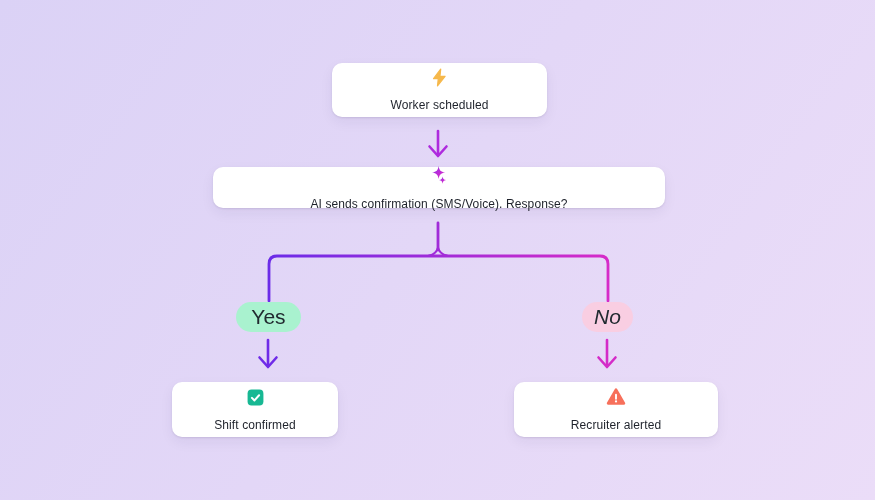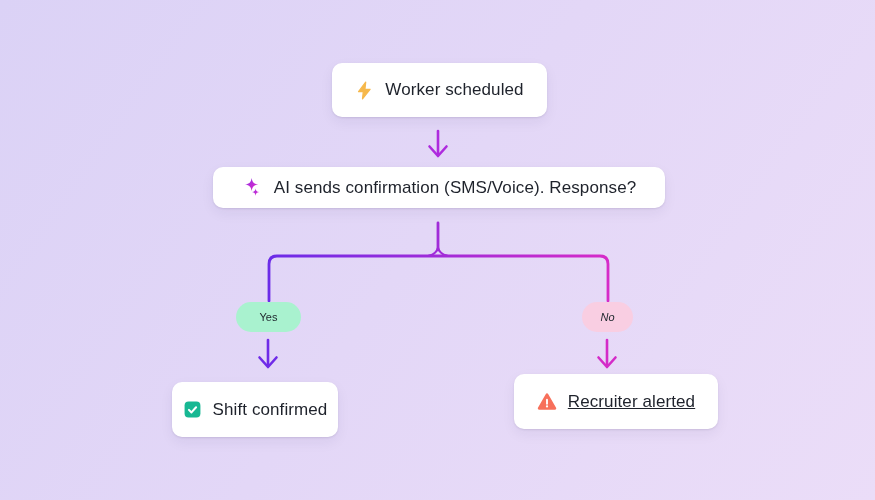--- a/index.html
+++ b/index.html
@@ -25,38 +25,39 @@
   .node {
     position: absolute;
     background: #ffffff;
     border-radius: 10px;
     box-shadow: 0 1px 2px rgba(30,18,70,0.10), 0 5px 14px rgba(30,18,70,0.06);
     display: flex;
     align-items: center;
     justify-content: center;
     gap: 11px;
     color: #1e222b;
-    font-size: 17px;
+    font-size: 12px;
     font-weight: 500;
     letter-spacing: 0.1px;
     white-space: nowrap;
+    flex-direction: column;
   }
   .node .icon { display: flex; align-items: center; justify-content: center; flex: 0 0 auto; }
   .node-worker    { left: 332px; top: 63px;  width: 215px; height: 54px; }
   .node-ai        { left: 213px; top: 167px; width: 452px; height: 41px; }
   .node-shift     { left: 172px; top: 382px; width: 166px; height: 55px; }
-  .node-recruiter { left: 514px; top: 374px; width: 204px; height: 55px; text-decoration: underline; }
+  .node-recruiter { left: 514px; top: 382px; width: 204px; height: 55px; }
   .pill {
     position: absolute;
     display: flex;
     align-items: center;
     justify-content: center;
     height: 30px;
     border-radius: 15px;
-    font-size: 11px;
+    font-size: 21px;
     font-weight: 500;
     color: #212a30;
   }
   .pill-yes { left: 236px; top: 302px; width: 65px; background: #a9f2cf; }
   .pill-no  { left: 582px; top: 302px; width: 51px; background: #f9cee2; font-style: italic; }
 </style>
 </head>
 <body>
 
 <div class="stage">

